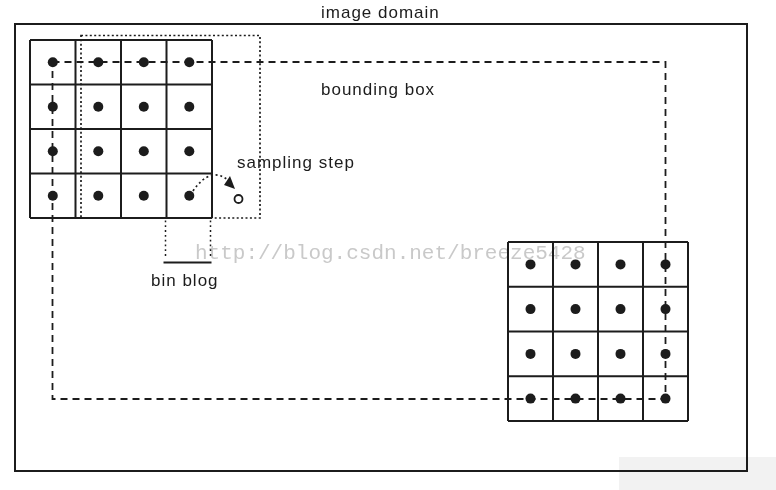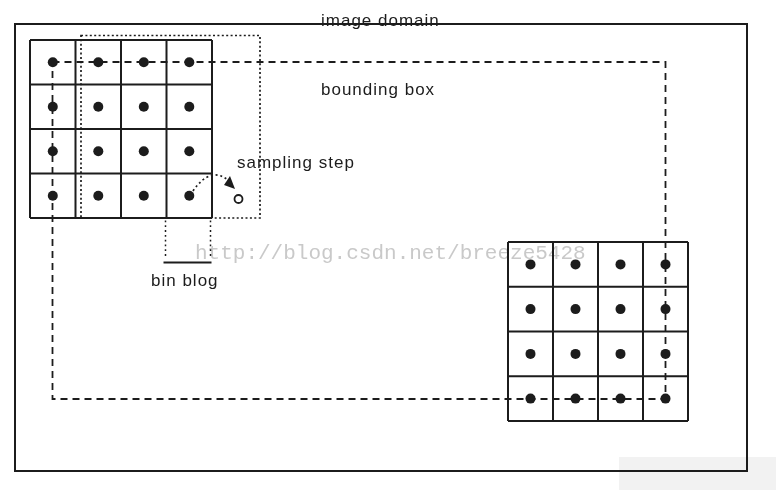--- a/index.html
+++ b/index.html
@@ -22,21 +22,21 @@
     position:absolute;
     left:195px;top:242px;
     font-family:"Liberation Mono", monospace;
     font-size:21px;
     color:#c9c9c9;
     white-space:nowrap;
     letter-spacing:0;
     text-align:center;
   }
   svg.diagram{position:absolute;left:0;top:0;}
-  .lbl-image-domain{left:321px;top:11px;}
+  .lbl-image-domain{left:321px;top:3px;}
   .lbl-bounding-box{left:321px;top:80px;}
   .lbl-sampling-step{left:237px;top:153px;}
   .lbl-bin-size{left:151px;top:271px;}
 </style>
 </head>
 <body>
 
 <div class="canvas">
 
   <div class="lbl lbl-image-domain">image domain</div>

